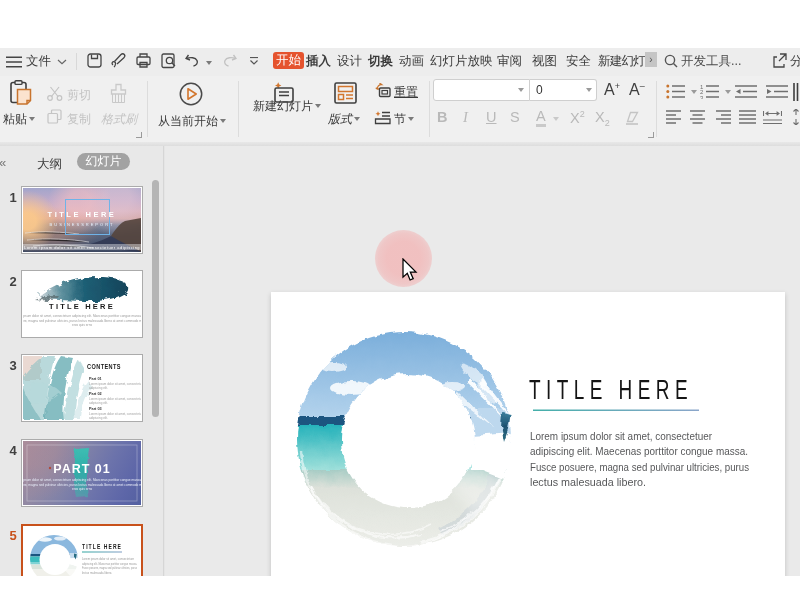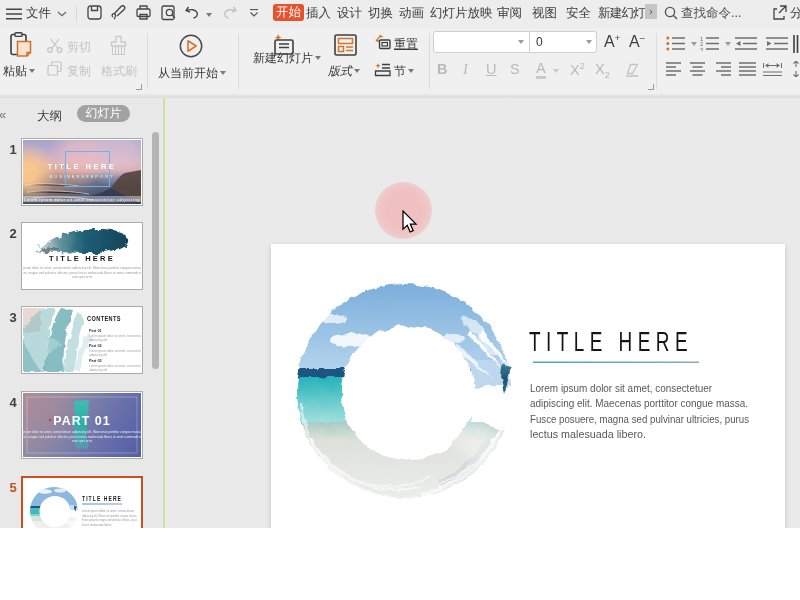--- a/index.html
+++ b/index.html
@@ -1,18 +1,18 @@
 <!DOCTYPE html>
 <html><head>
 <meta charset="utf-8">
 <style>
   * { margin:0; padding:0; box-sizing:border-box; }
   html,body { width:800px; height:600px; overflow:hidden;
     font-family:"Liberation Sans", sans-serif; }
-  #app { position:relative; width:800px; height:528px; background:#bef264; overflow:hidden;}
+  #app { position:relative; width:800px; height:528px; background:#e5e5e5; overflow:hidden;margin-top:48px;}
   .abs { position:absolute; }
 
   #menubar { position:absolute; left:0; top:0; width:800px; height:28px; background:#ededed; }
   .mtab { position:absolute; top:5px; height:17px; line-height:17px; font-size:12.5px; color:#3c3c3c; white-space:nowrap;}
   #tab-start { background:#e5532e; color:#fff; border-radius:3px; padding:0 3px; top:4px; height:17px; line-height:17px;}
 
   #ribbon { position:absolute; left:0; top:28px; width:800px; height:66px; background:#f0f0f0; }
   #ribbonedge { position:absolute; left:0; top:94px; width:800px; height:4px; background:linear-gradient(#e8e8e8,#dddddd); }
   .rsep { position:absolute; top:5px; height:56px; width:1px; background:#dcdcdc; }
   .rlabel { position:absolute; font-size:12px; color:#3a3a3a; white-space:nowrap; }
@@ -66,35 +66,35 @@
     <div class="dd abs" style="left:204px;top:13px"></div>
     <svg class="abs" style="left:222px;top:6px" width="15" height="13" viewBox="0 0 15 13">
       <path d="M11.5 1L14 4.5l-4 1.5" fill="none" stroke="#c2c2c2" stroke-width="1.4"></path>
       <path d="M13.5 4.5c-4-1.5-9-1-10.5 2-1.2 2.4.5 5 3.5 5.5" fill="none" stroke="#c2c2c2" stroke-width="1.4"></path>
     </svg>
     <svg class="abs" style="left:249px;top:9px" width="10" height="9" viewBox="0 0 10 9">
       <path d="M1 0.5h8" stroke="#555" stroke-width="1.2"></path>
       <path d="M1.5 3.5L5 7l3.5-3.5" fill="none" stroke="#555" stroke-width="1.2"></path>
     </svg>
     <div class="mtab" id="tab-start" style="left:273px;">开始</div>
-    <div class="mtab" style="left:306px;">插入</div>
+    <div class="mtab" style="left:306px;font-weight:bold;">插入</div>
     <div class="mtab" style="left:337px;">设计</div>
-    <div class="mtab" style="left:368px;">切换</div>
+    <div class="mtab" style="left:368px;font-weight:bold;">切换</div>
     <div class="mtab" style="left:399px;">动画</div>
     <div class="mtab" style="left:430px;">幻灯片放映</div>
     <div class="mtab" style="left:497px;">审阅</div>
     <div class="mtab" style="left:532px;text-align:center;">视图</div>
     <div class="mtab" style="left:566px;">安全</div>
     <div class="mtab" style="left:598px;letter-spacing:-0.8px;">新建幻灯片</div>
     <div class="abs" style="left:645px;top:4px;width:12px;height:15px;background:#c5c5c5;color:#555;font-size:10px;text-align:center;line-height:15px;">›</div>
     <svg class="abs" style="left:664px;top:6px" width="14" height="14" viewBox="0 0 14 14">
       <circle cx="6" cy="6" r="4.6" fill="none" stroke="#555" stroke-width="1.4"></circle>
       <path d="M9.5 9.5l3.5 3.5" stroke="#555" stroke-width="1.4"></path>
     </svg>
-    <div class="mtab" style="left:681px;color:#4a4a4a">查找命令...</div>
+    <div class="mtab" style="left:681px;color:#4a4a4a">开发工具...</div>
     <svg class="abs" style="left:772px;top:5px" width="15" height="15" viewBox="0 0 15 15">
       <path d="M5 4H2v10h10v-3" fill="none" stroke="#454545" stroke-width="1.3"></path>
       <path d="M8 1h6v6M13.5 1.5L7 8" fill="none" stroke="#454545" stroke-width="1.3"></path>
     </svg>
     <div class="mtab" style="left:790px;">分享</div>
   </div>
 
   <div id="ribbon">
     <svg class="abs" style="left:8px;top:4px" width="26" height="26" viewBox="0 0 26 26">
       <rect x="3" y="2.5" width="15" height="20" rx="2" fill="none" stroke="#3f3f3f" stroke-width="1.6"></rect>
@@ -117,21 +117,21 @@
         <rect x="1" y="4.5" width="9.5" height="9.5" rx="1" fill="#f0f0f0"></rect>
       </g>
     </svg>
     <div class="rlabel gray" style="left:67px;top:35px;">复制</div>
     <svg class="abs" style="left:108px;top:7px" width="21" height="21" viewBox="0 0 21 21">
       <g stroke="#c9c9c9" stroke-width="1.3" fill="none">
         <path d="M8 1.5h5v5.5h4.5v4H3.5v-4H8z"></path>
         <path d="M4.5 11v8.5h12V11M7.5 11v8M10.5 11v8M13.5 11v8" stroke-width="1"></path>
       </g>
     </svg>
-    <div class="rlabel gray" style="left:101px;top:35px;">格式刷</div>
+    <div class="rlabel gray" style="left:101px;top:35px;font-style:italic;">格式刷</div>
     <div class="abs" style="left:136px;top:56px;width:6px;height:6px;border-right:1px solid #9a9a9a;border-bottom:1px solid #9a9a9a"></div>
     <div class="rsep" style="left:147px;"></div>
 
     <svg class="abs" style="left:179px;top:6px" width="24" height="24" viewBox="0 0 24 24">
       <circle cx="12" cy="12" r="10.7" fill="none" stroke="#4a4a4a" stroke-width="1.5"></circle>
       <path d="M9 6.8v10.4l8.2-5.2z" fill="none" stroke="#d2762e" stroke-width="1.6" stroke-linejoin="round"></path>
     </svg>
     <div class="rlabel" style="left:158px;top:37px;">从当前开始<span class="dd"></span></div>
     <div class="rsep" style="left:238px;"></div>
 

